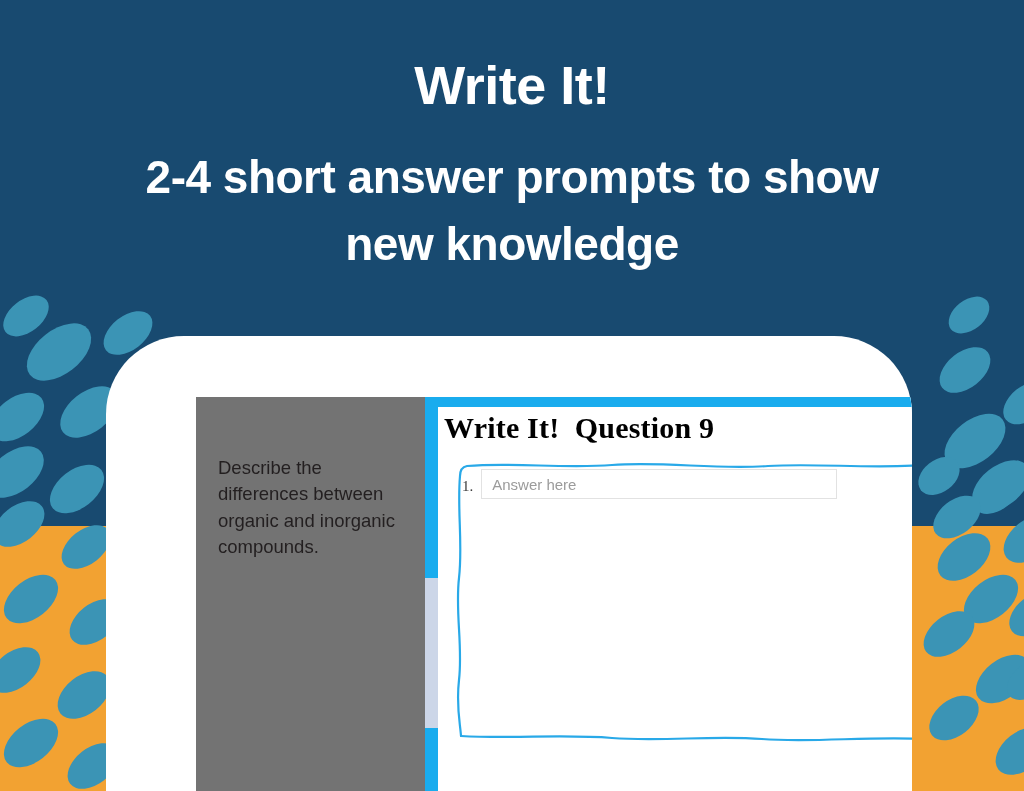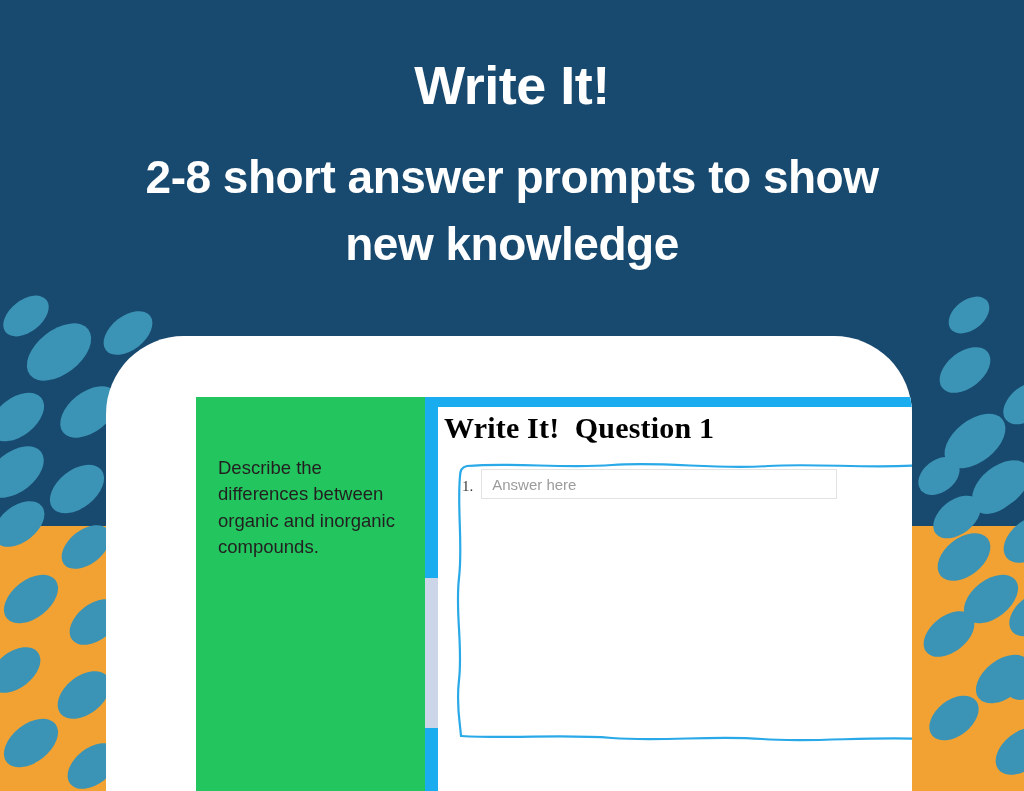--- a/index.html
+++ b/index.html
@@ -92,21 +92,21 @@
     width: 716px;
     height: 394px;
   }
 
   .prompt-pane {
     position: absolute;
     left: 0;
     top: 0;
     width: 229px;      
     height: 394px;
-    background: #22c55e;
+    background: #737373;
   }
   .prompt-text {
     position: absolute;
     left: 22px;
     top: 58px;
     width: 196px;
     color: #231f20;
     font-size: 18.5px;
     line-height: 1.42;
   }
@@ -236,39 +236,39 @@
       <div class="dot" style="left: 920px; top: 616px; width: 58px; height: 36px; background: rgb(59, 148, 181); transform: rotate(-38deg);"></div>
       <div class="dot" style="left: 1006px; top: 596px; width: 56px; height: 36px; background: rgb(59, 148, 181); transform: rotate(-38deg);"></div>
       <div class="dot" style="left: 972px; top: 660px; width: 62px; height: 38px; background: rgb(59, 148, 181); transform: rotate(-38deg);"></div>
       <div class="dot" style="left: 926px; top: 700px; width: 56px; height: 36px; background: rgb(59, 148, 181); transform: rotate(-38deg);"></div>
       <div class="dot" style="left: 992px; top: 732px; width: 60px; height: 38px; background: rgb(59, 148, 181); transform: rotate(-38deg);"></div>
       <div class="dot" style="left: 1004px; top: 664px; width: 50px; height: 32px; background: rgb(59, 148, 181); transform: rotate(-38deg);"></div>
     </div>
 
   <div class="header-block">
     <div class="headline-1">Write It!</div>
-    <div class="headline-2">2-8 short answer prompts to show new knowledge</div>
+    <div class="headline-2">2-4 short answer prompts to show new knowledge</div>
   </div>
 
   <div class="device-card">
 
     <div class="doc-wrap">
 
       <div class="prompt-pane">
         <div class="prompt-text">Describe the differences between organic and inorganic compounds.</div>
       </div>
 
       <div class="spine">
         <div class="spine-seg top"></div>
         <div class="spine-seg bottom"></div>
       </div>
 
       <div class="page-pane">
         <div class="page-topbar"></div>
-        <div class="doc-title">Write It!  Question 1</div>
+        <div class="doc-title">Write It!  Question 9</div>
 
         <svg class="wavy-frame" viewBox="0 0 470 284" preserveAspectRatio="none">
           <path d="M6,16 C6,10 8,7 13,6 C60,2 110,9 158,5 C210,1 262,10 314,6 C362,3 418,9 470,5" fill="none" stroke="#29a9e8" stroke-width="2.2" stroke-linecap="round"></path>
           <path d="M6,16 C3,50 9,84 5,118 C1,152 9,186 5,220 C2,246 6,262 7,276" fill="none" stroke="#29a9e8" stroke-width="2.2" stroke-linecap="round"></path>
           <path d="M7,276 C58,279 108,274 158,278 C208,282 258,275 308,279 C358,283 414,276 470,279" fill="none" stroke="#29a9e8" stroke-width="2.2" stroke-linecap="round"></path>
         </svg>
 
         <div class="answer-row">
           <div class="answer-number">1.</div>
           <input class="answer-input" type="text" placeholder="Answer here" style="">

